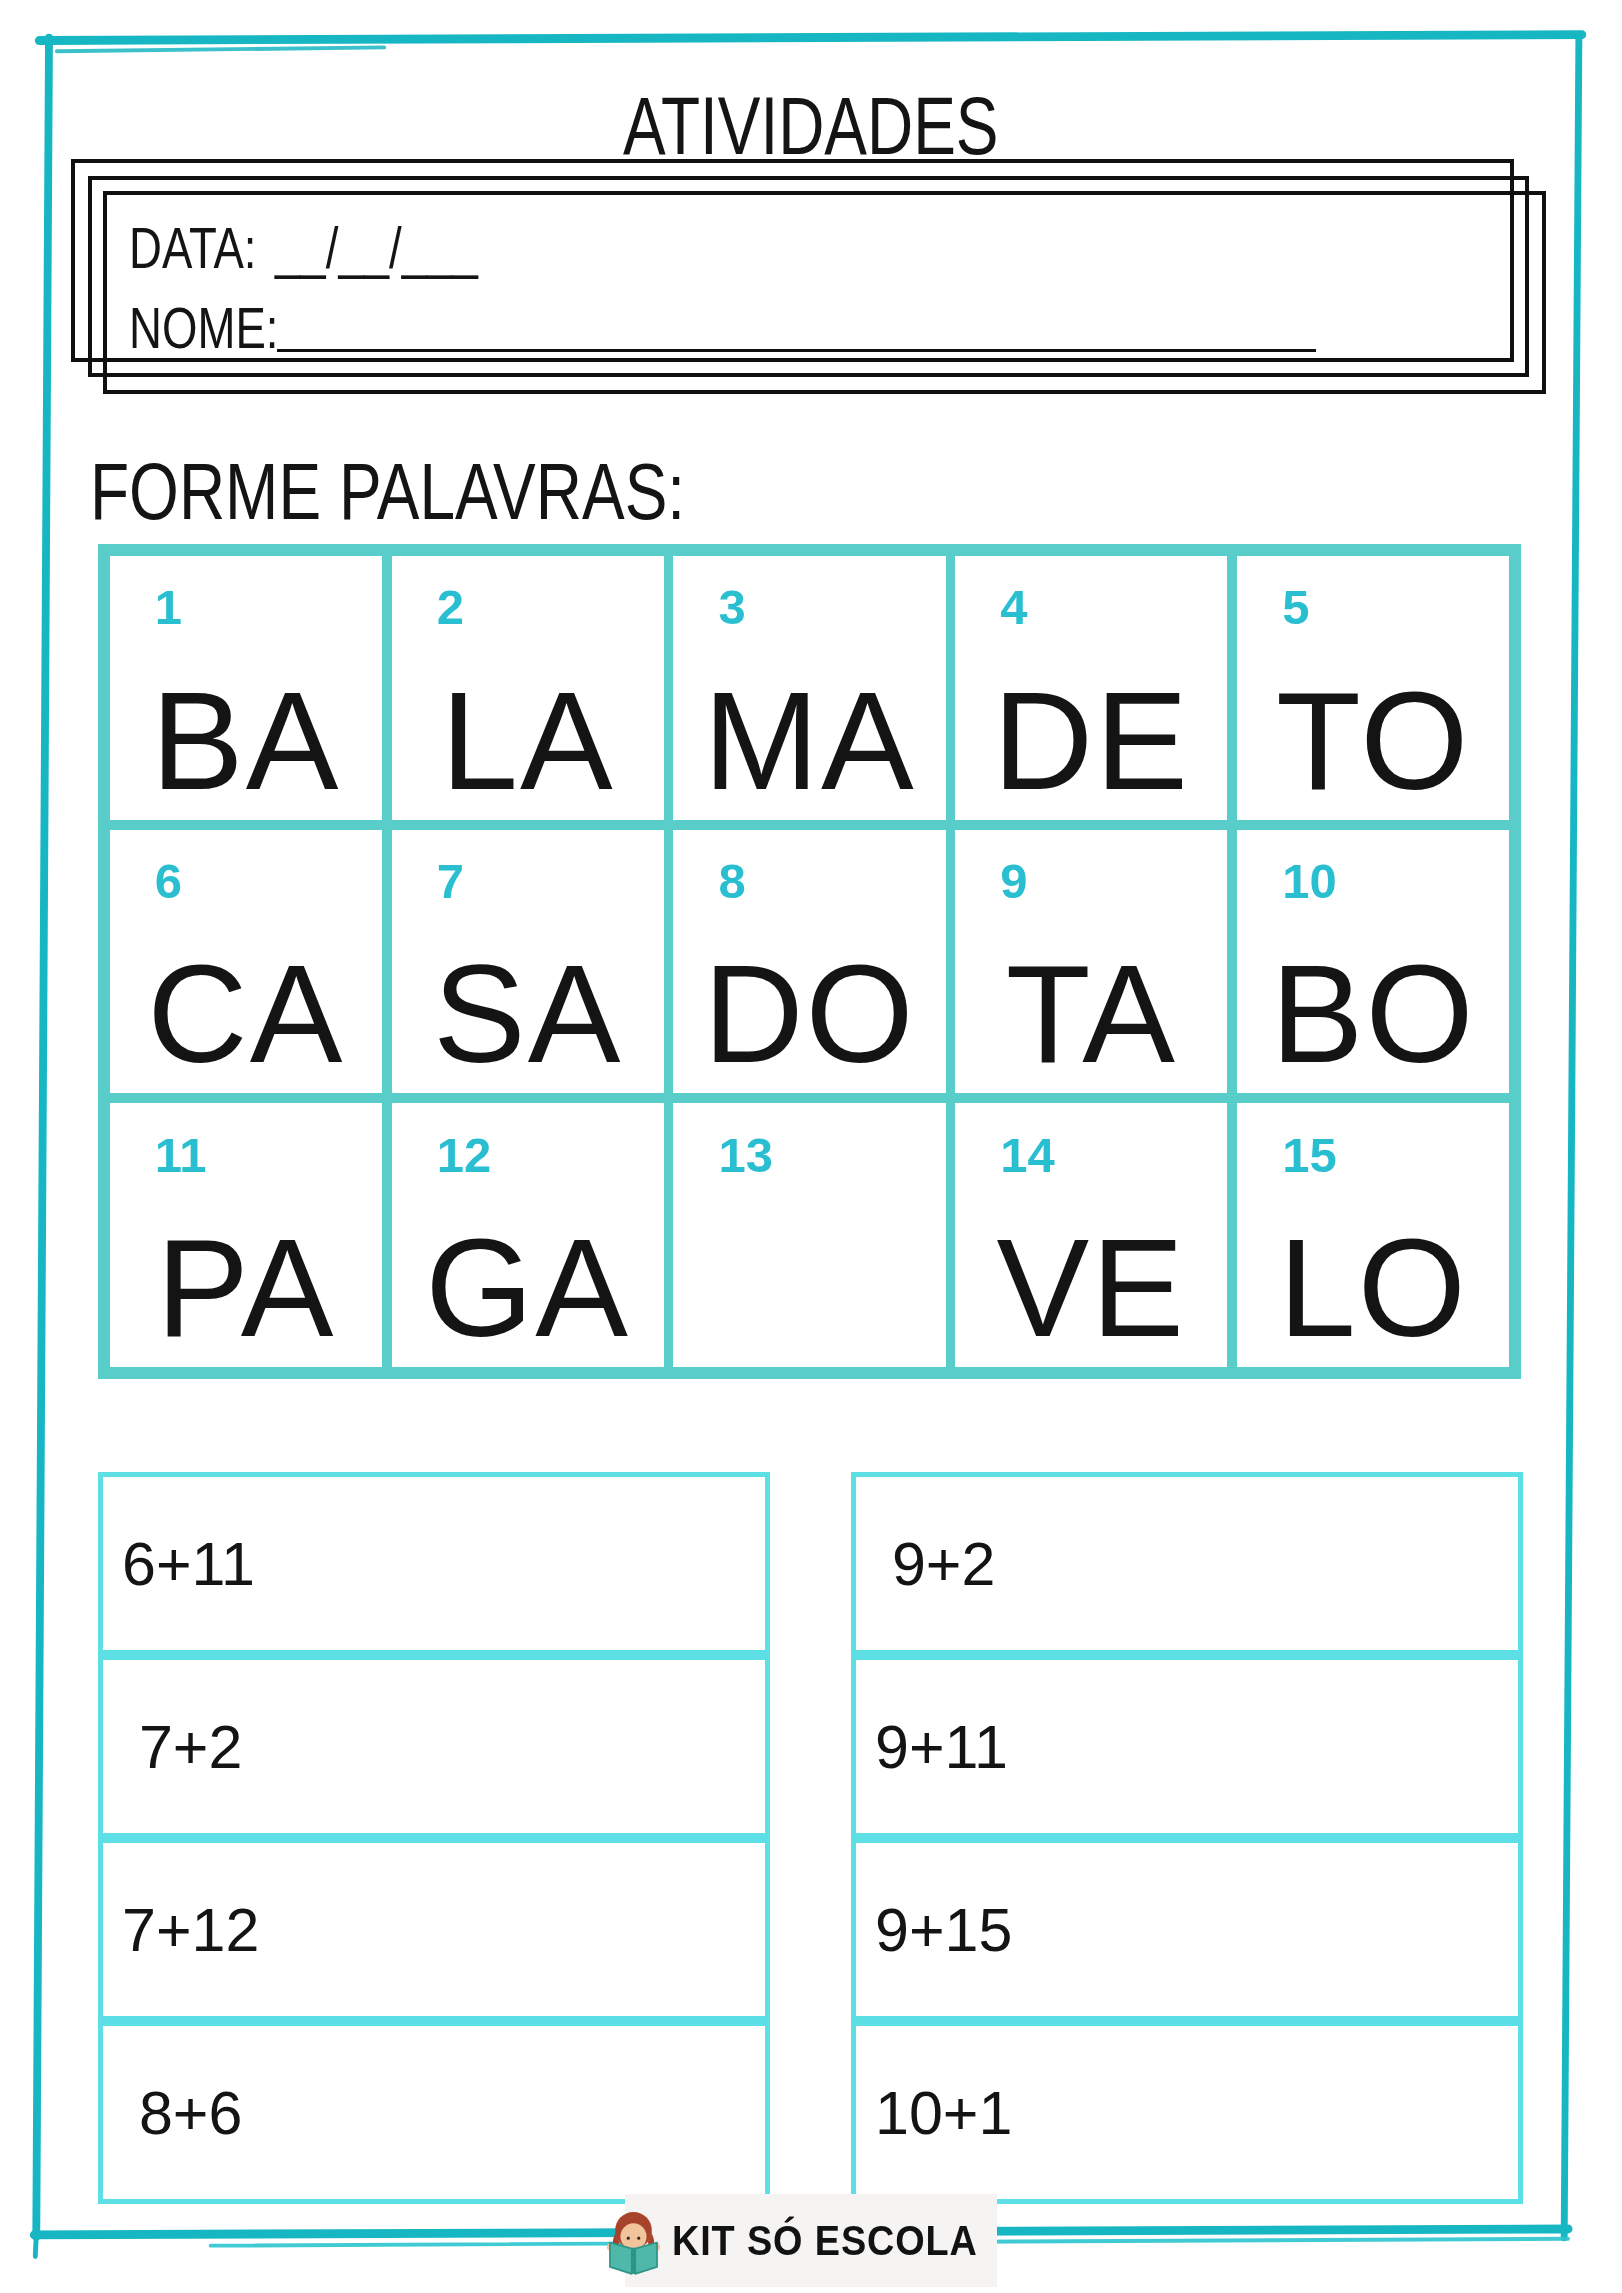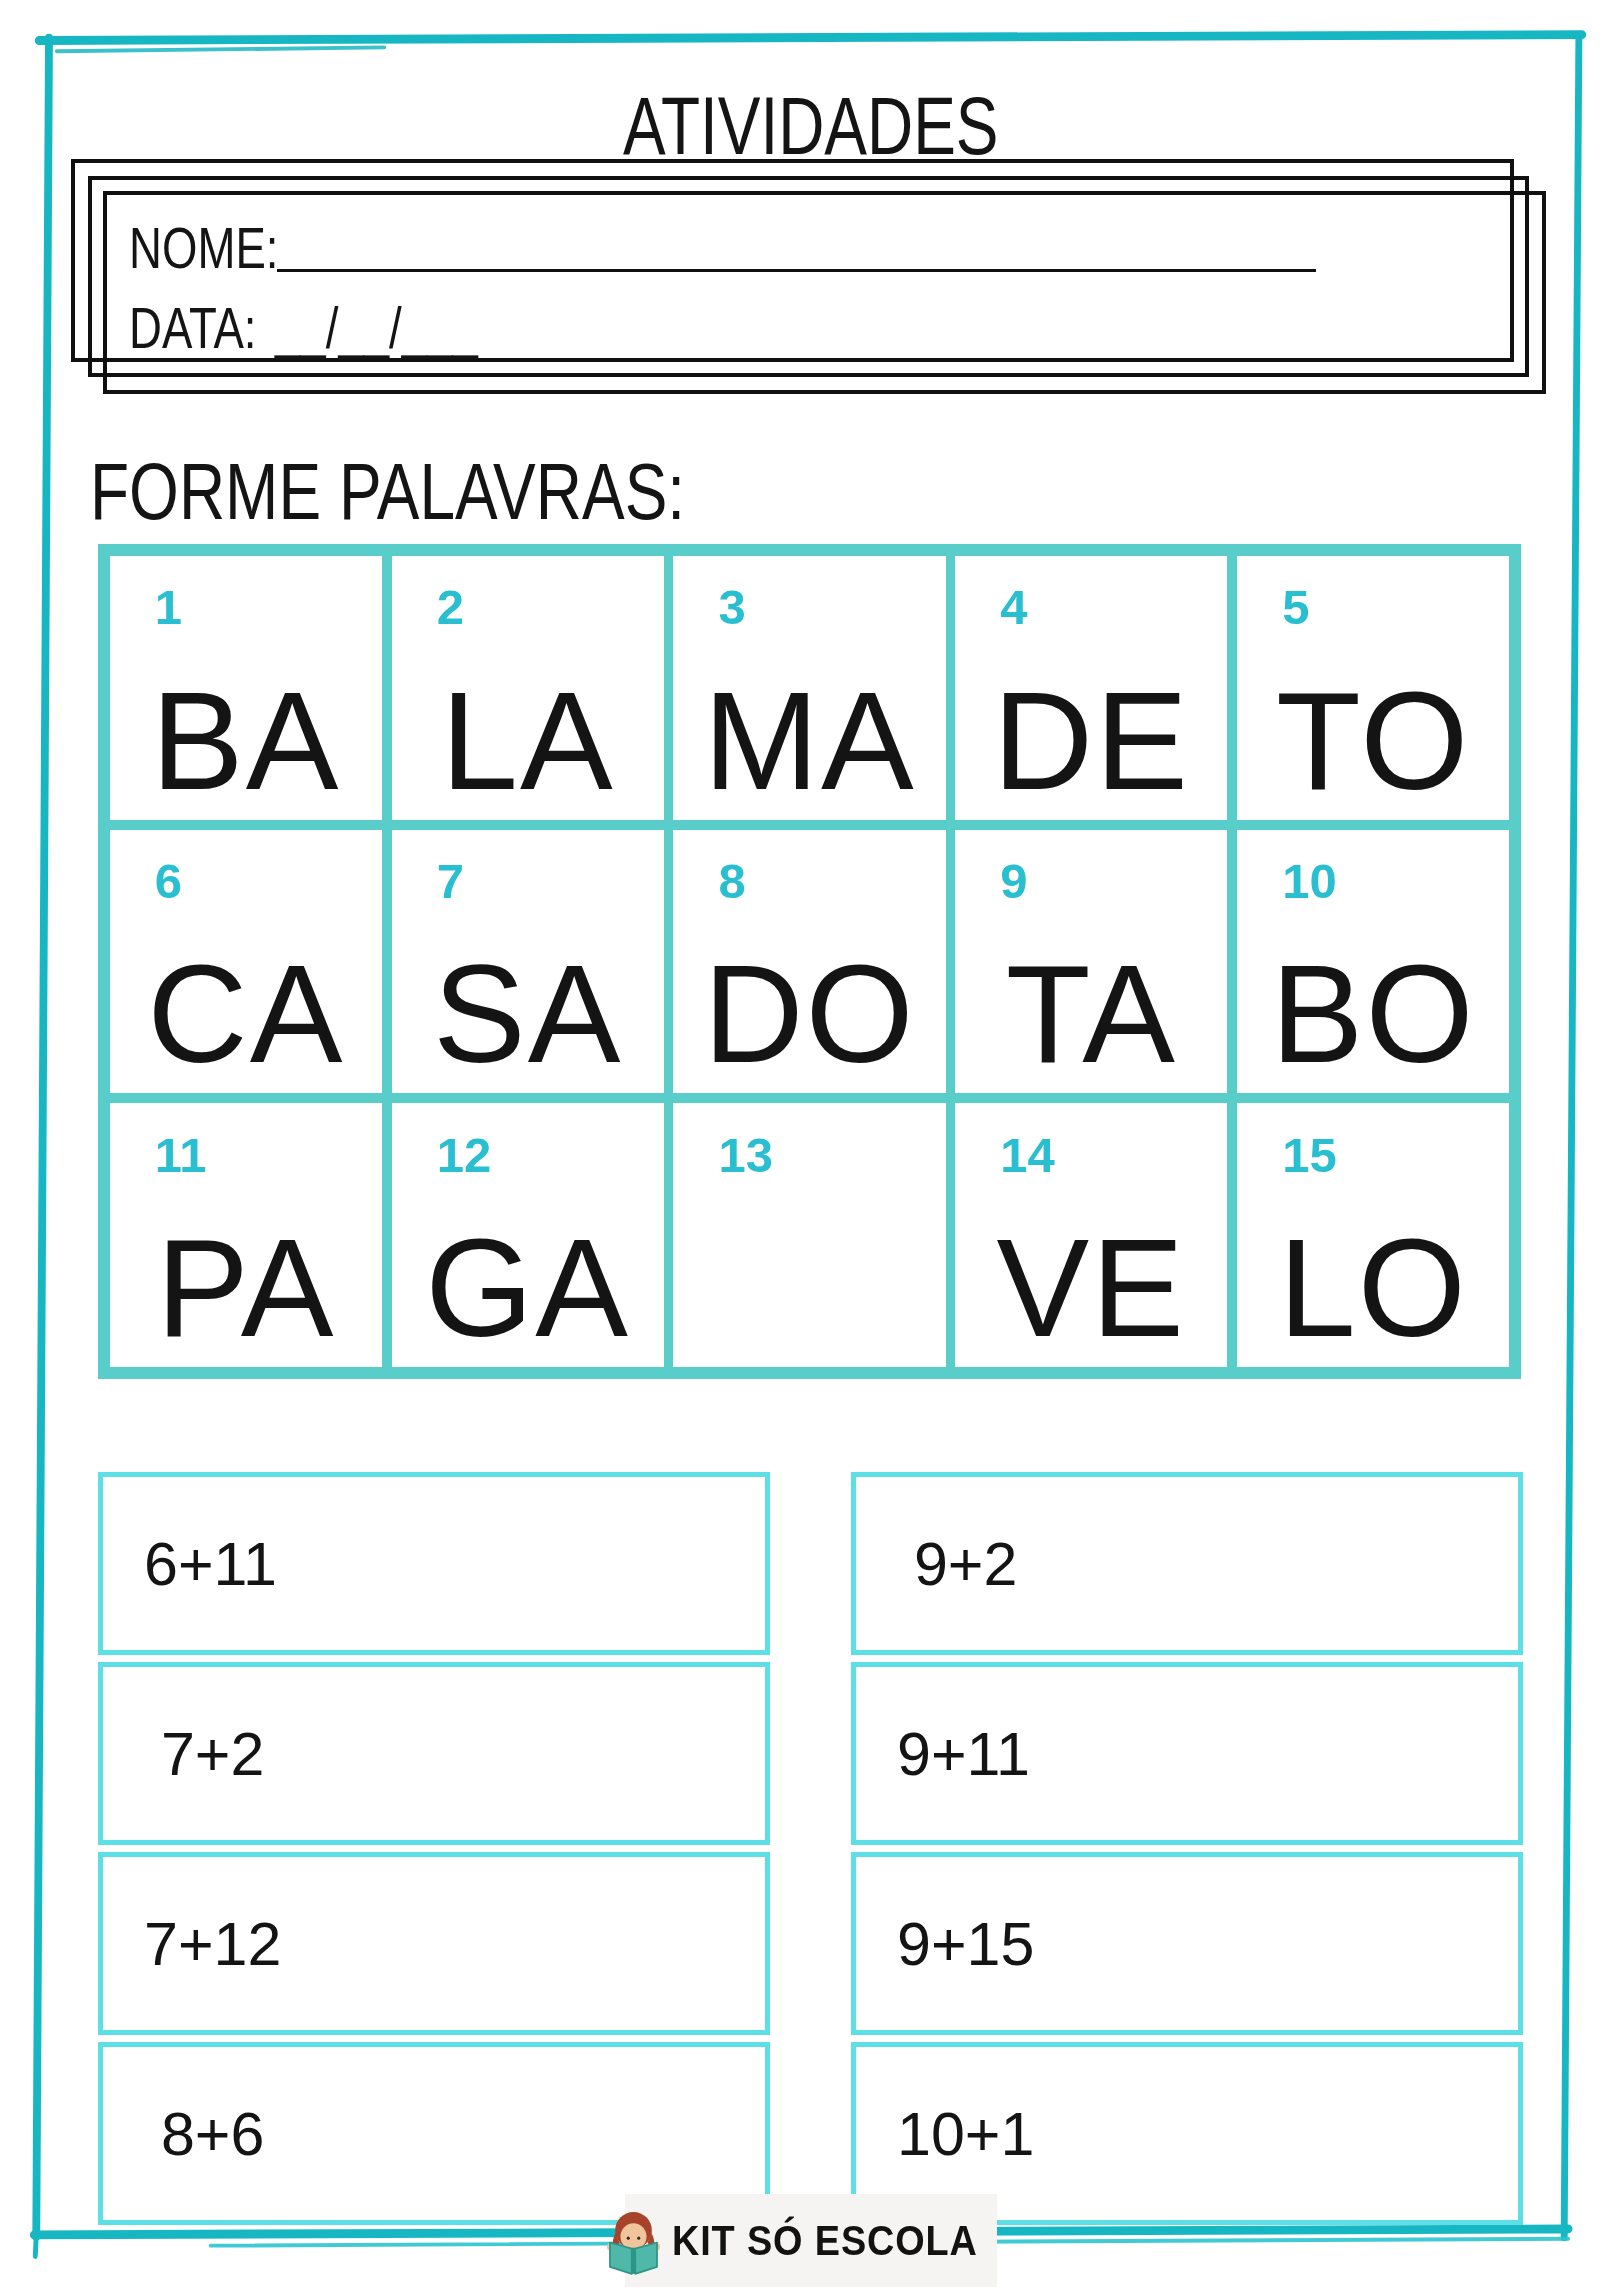--- a/index.html
+++ b/index.html
@@ -78,24 +78,24 @@
   }
   .cell .syl{
     position:absolute;left:0;bottom:10px;width:100%;text-align:center;
     font-size:139px;line-height:1;color:var(--c-ink);letter-spacing:2px;
   }
 
   
   .answers-left{position:absolute;left:98px;top:1472px;width:672px;z-index:1;}
   .answers-right{position:absolute;left:851px;top:1472px;width:672px;z-index:1;}
   .abox{
-    width:100%;height:183px;margin-bottom:7px;
+    width:100%;height:183px;margin-bottom:0;
     border:5.9px solid var(--c-answer);background:#ffffff;
     display:flex;align-items:center;
-    font-size:61px;padding-left:41px;white-space:pre;color:var(--c-ink);
+    font-size:61px;padding-left:19px;white-space:pre;color:var(--c-ink);
   }
 
   
   .logo{
     position:absolute;left:625px;top:2194px;width:372px;height:93px;
     background:var(--c-logobg);z-index:2;
     display:flex;align-items:center;justify-content:center;gap:8px;
   }
   .logo .girl{flex:0 0 auto;width:61px;height:73px;margin-top:3.9px;}
   .brand{
@@ -118,26 +118,26 @@
     <path d="M215,2291 L1600,2284" stroke="#2bc4cf" stroke-width="4" stroke-linecap="round" opacity="0.9"></path>
     <path d="M38,2258 L36,2302" stroke="#17b6c3" stroke-width="5" stroke-linecap="round"></path>
   </svg>
 
   <div class="title">
     <span class="condense">ATIVIDADES</span>
   </div>
 
   <div class="name-box">
     <div class="field-row">
+      <span class="field-label">DATA:</span>
+      <span class="date-blank">__/__/___</span>
+    </div>
+    <div class="field-row">
       <span class="field-label">NOME:</span>
       <span class="fill-line"></span>
-    </div>
-    <div class="field-row">
-      <span class="field-label">DATA:</span>
-      <span class="date-blank">__/__/___</span>
     </div>
   </div>
 
   <div class="heading">
     <span class="condense">FORME PALAVRAS:</span>
   </div>
 
   <div class="syl-grid">
     <div class="cell">
       <span class="num">1</span>

